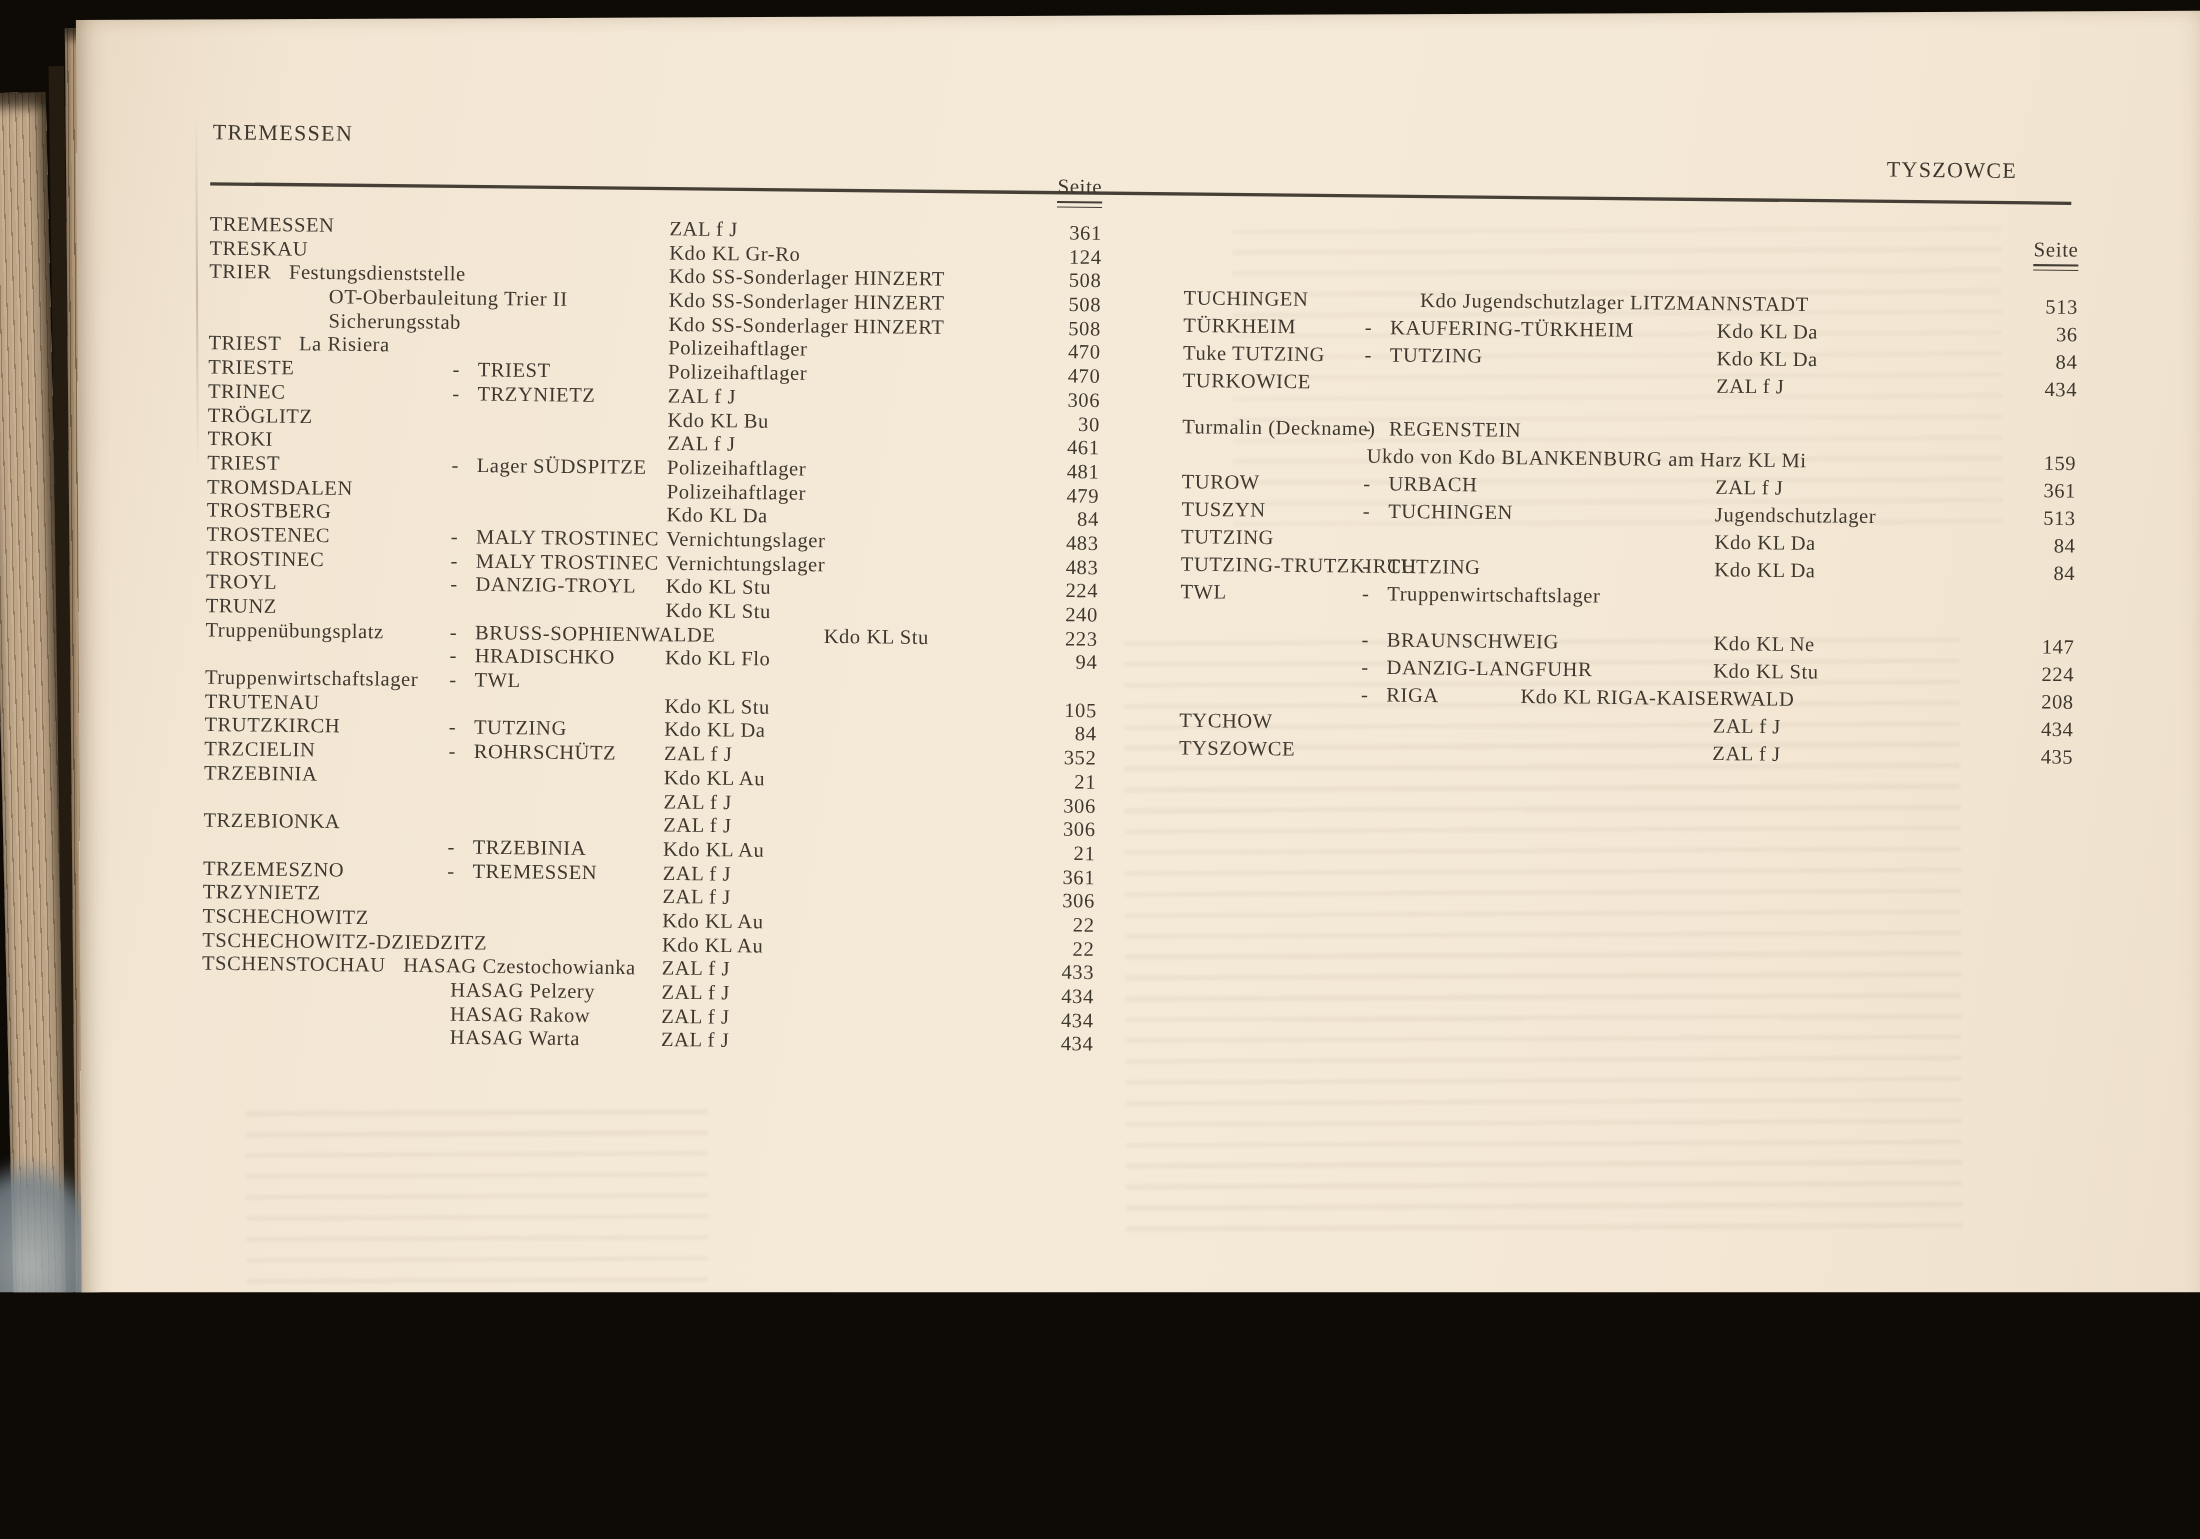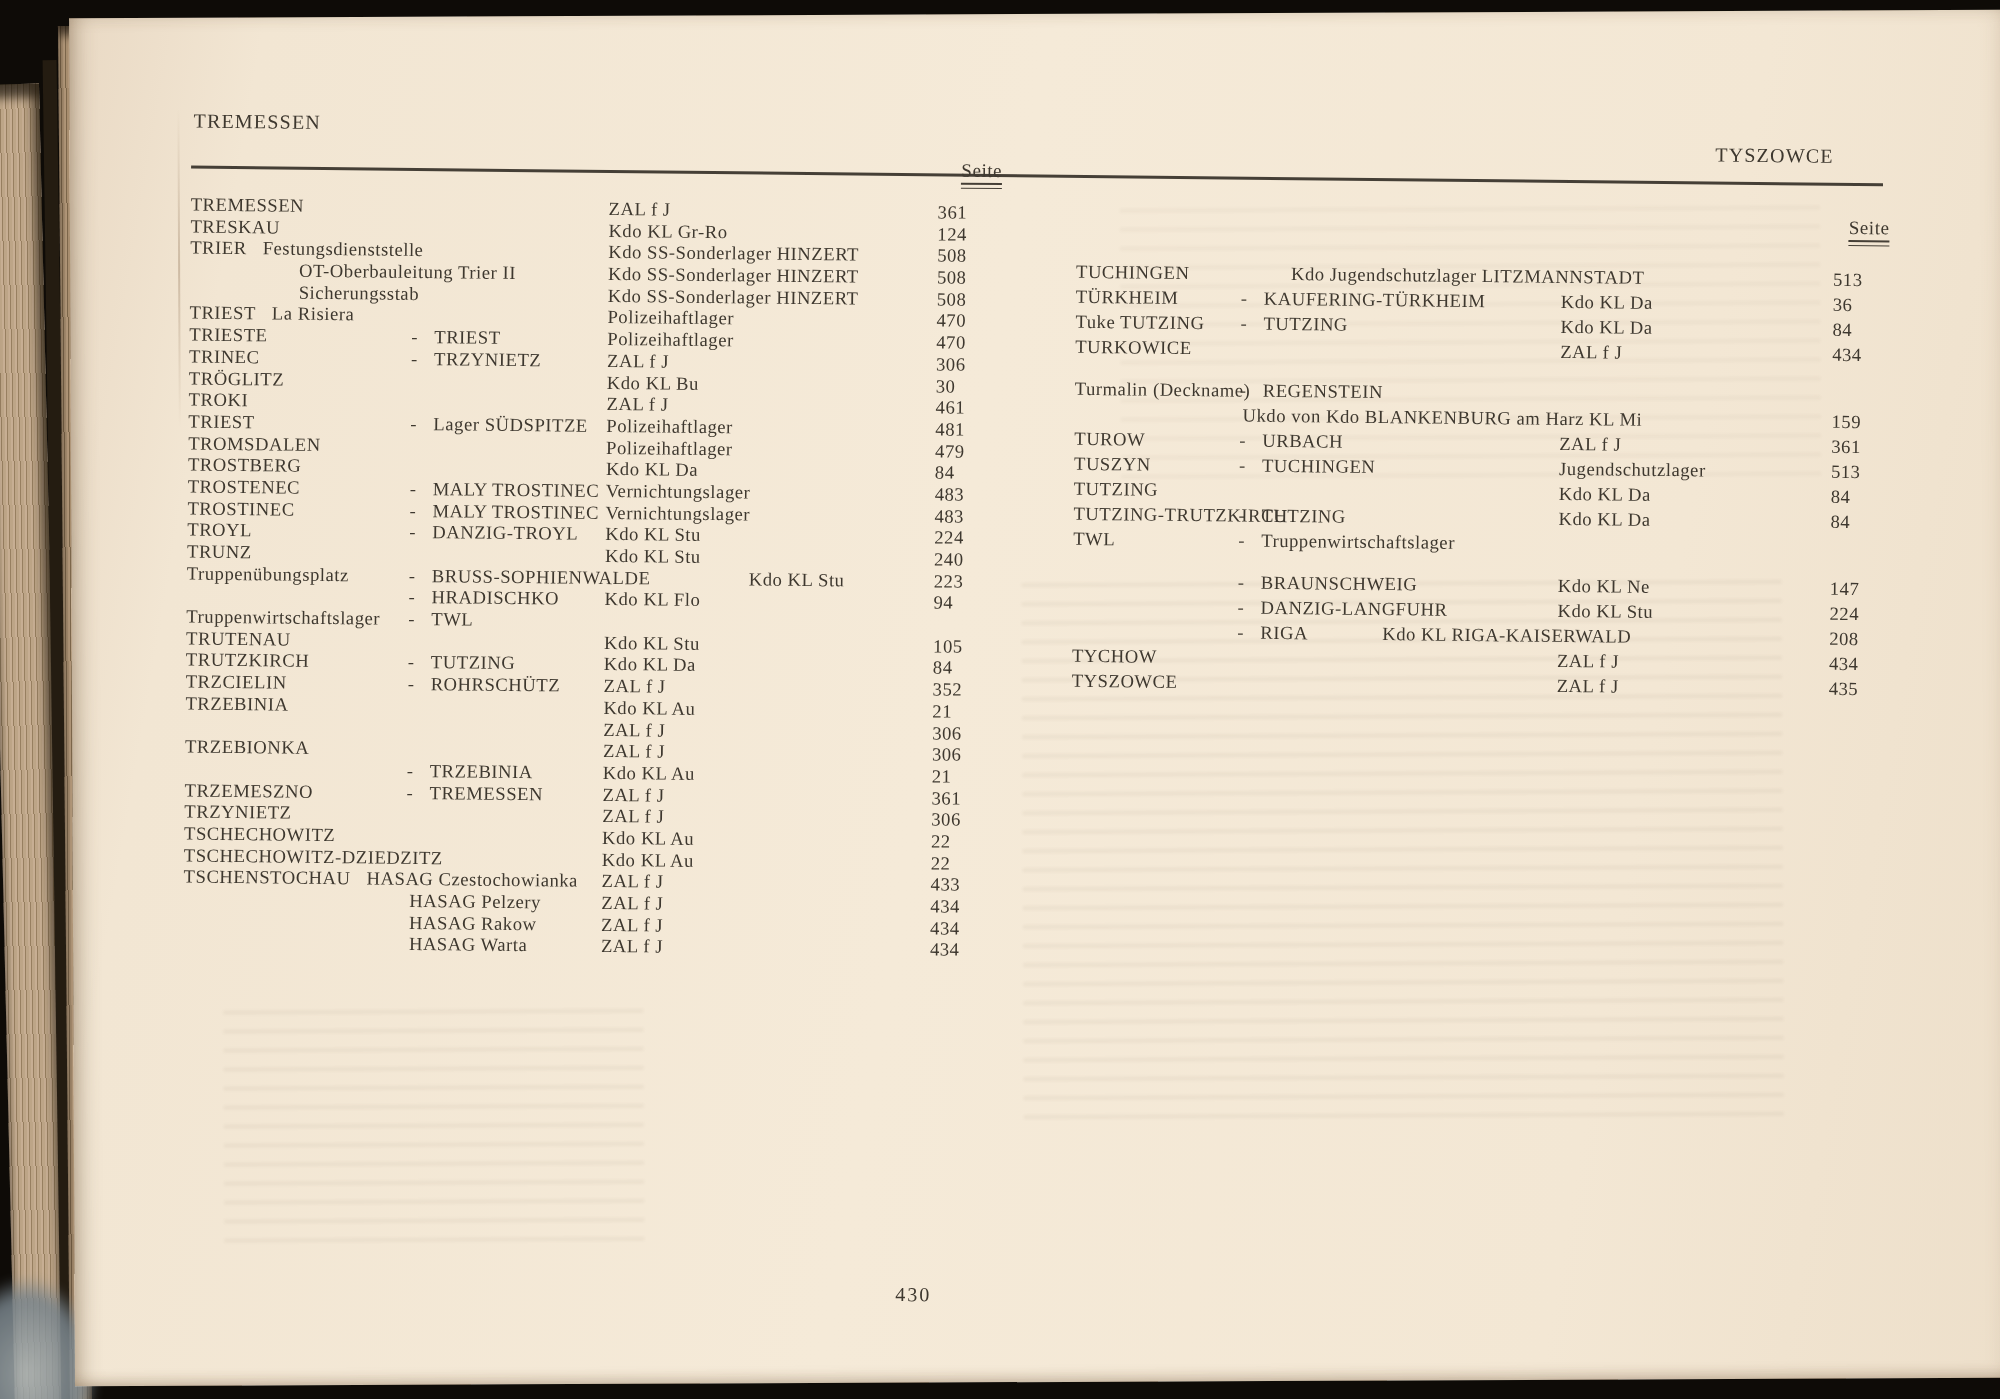--- a/index.html
+++ b/index.html
@@ -1,16 +1,16 @@
 <!DOCTYPE html>
 <html><head>
 <meta charset="utf-8">
 <style>
   html,body{margin:0;padding:0;background:#0e0b07;}
-  .stage{position:relative;width:2000px;height:1399px;overflow:hidden;background:#0e0b07;
+  .stage{position:relative;width:2000px;height:1175px;overflow:hidden;background:#0e0b07;
          font-family:"Liberation Serif","DejaVu Serif",serif;}
   
   .edge-outer{position:absolute;left:0;top:84px;bottom:-12px;width:54px;
     background:repeating-linear-gradient(90deg,#c7ae93 0 2px,#977f60 2px 3px,#bda587 3px 6px);
     box-shadow:inset -8px 0 10px rgba(30,20,8,.55), inset 0 14px 10px rgba(10,6,2,.6);
     transform:rotate(-1.3deg);}
   .edge-gap{position:absolute;left:52px;top:60px;bottom:-12px;width:14px;background:#241c11;
     transform:rotate(-0.8deg);}
   .edge-inner{position:absolute;left:64px;top:26px;bottom:-12px;width:22px;
     background:repeating-linear-gradient(90deg,#b59a7b 0 2px,#7e684c 2px 3px,#a98f70 3px 5px);
@@ -52,21 +52,21 @@
   .col-right{left:1008px;top:232px;width:813px;}
   .row{display:grid;white-space:nowrap;align-items:baseline;}
   .col-left .row{grid-template-columns:222px 196px 1fr 64px;height:21.7px;line-height:21.7px;}
   .col-right .row{grid-template-columns:165px 320px 1fr 56px;height:25px;line-height:25px;}
   .col-left .row.ref-wide{grid-template-columns:222px 340px 1fr 64px;}
   .col-right .row.camp-early{grid-template-columns:165px 50px 1fr 56px;}
   .col-right .row.camp-early2{grid-template-columns:165px 3px 1fr 56px;}
   .col-right .row.ref-narrow{grid-template-columns:165px 145px 1fr 56px;}
   .row.gap{margin-top:17px;}
   .c{overflow:visible;}
-  .c-page{text-align:left;}
+  .c-page{text-align:right;}
   .dash{display:inline-block;width:23px;}
   .place-sub{margin-left:16px;}
   .indent-sm .place-sub{margin-left:109px;}
   .indent-lg .place-sub{margin-left:226px;}
   .page-num{position:absolute;left:838px;top:1258px;font-size:20px;letter-spacing:2px;}
 </style>
 </head>
 <body>
 
 <div class="stage">

